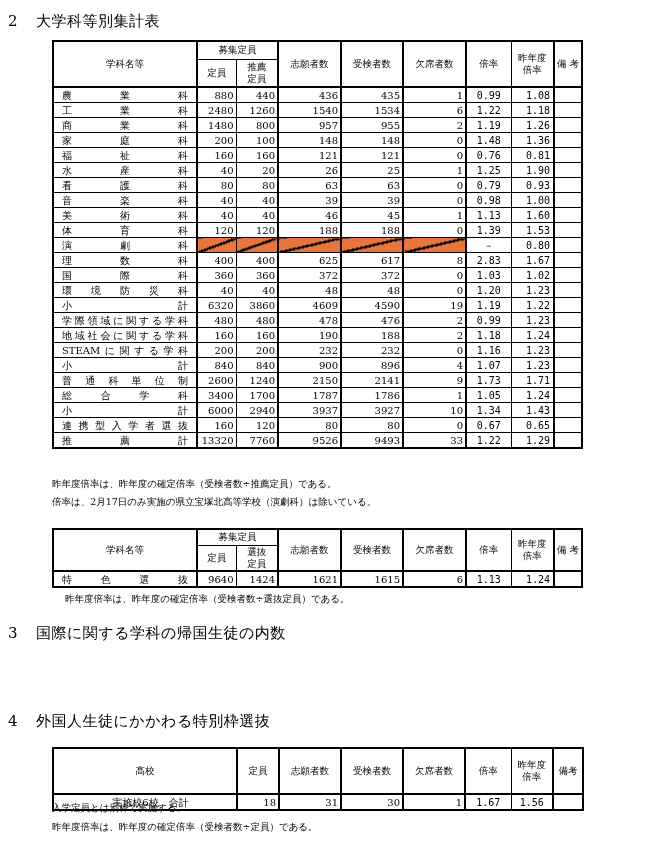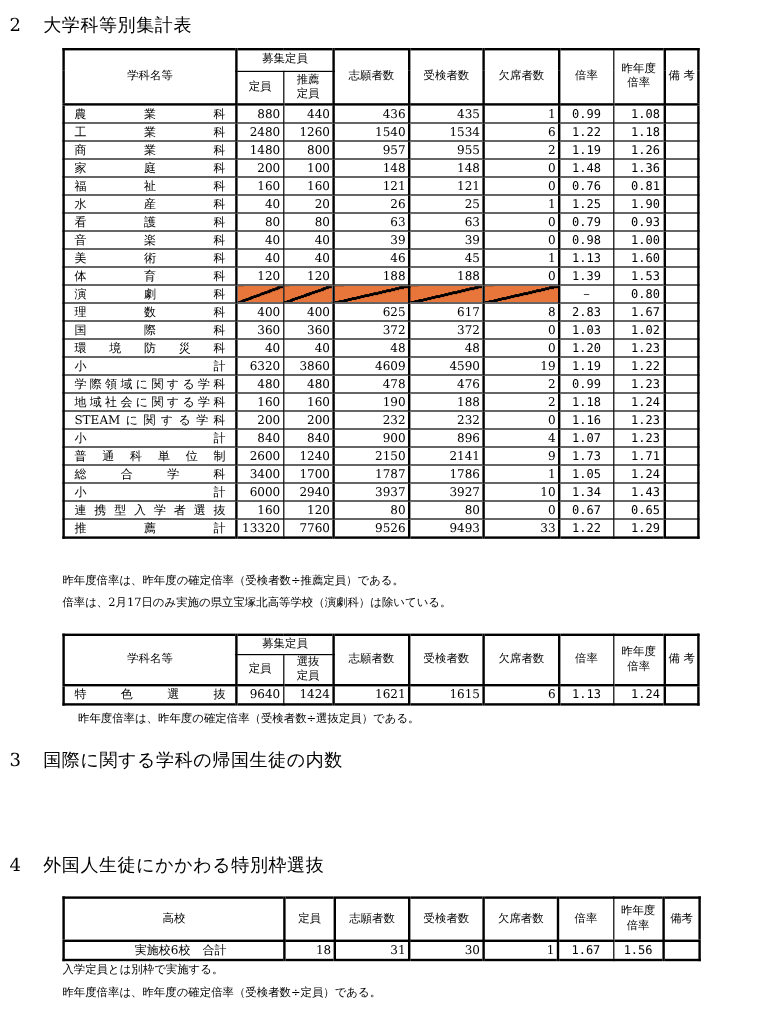--- a/index.html
+++ b/index.html
@@ -584,21 +584,21 @@
     <col style="width:184px">
       <col style="width:42px">
       <col style="width:62px">
       <col style="width:62px">
       <col style="width:62px">
       <col style="width:46px">
       <col style="width:42px">
       <col style="width:30px">
   </colgroup>
   <tbody>
-      <tr style="height:36px;">
+      <tr style="height:46px;">
     <th class="thick-col mark-head">高校</th>
     <th class="thick-col mark-head">定員</th>
     <th class="thick-col mark-head">志願者数</th>
     <th class="thick-col mark-head">受検者数</th>
     <th class="thick-col mark-head">欠席者数</th>
     <th class="mark-head">倍率</th>
     <th class="thick-col mark-head">
       <div>昨年度</div>
       <div>倍率</div>
     </th>

